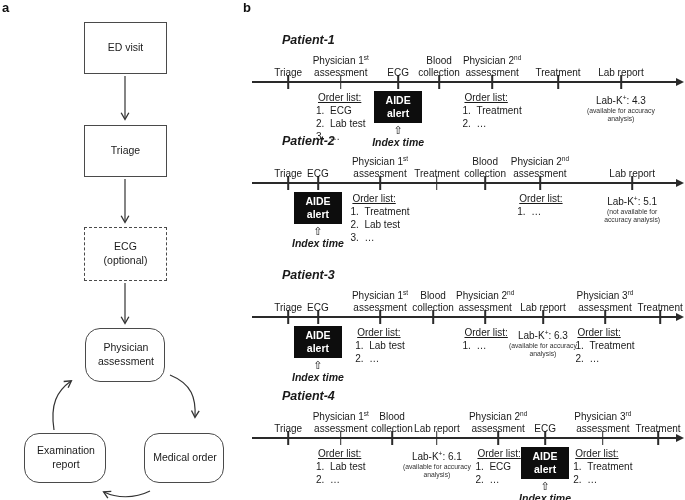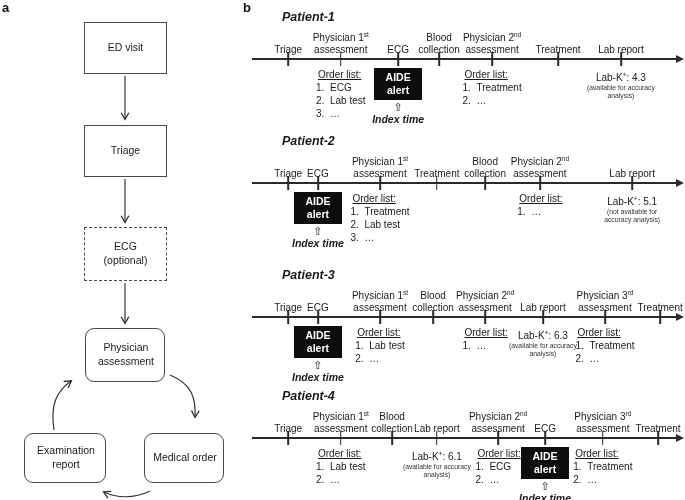--- a/index.html
+++ b/index.html
@@ -9,21 +9,21 @@
   }
   .panel-label { position:absolute; font-weight:bold; font-size:13px; color:#111; }
 
   
   .fc-box {
     position:absolute; box-sizing:border-box; background:#fff;
     border:1.3px solid #4a4a4a;
     display:flex; align-items:center; justify-content:center;
     text-align:center; font-size:10.5px; line-height:1.3; padding:2px 6px;
   }
-  .fc-rounded { border-radius:9px;padding-left:8px; }
+  .fc-rounded { border-radius:15px;padding-left:8px; }
   .fc-dashed  { border:1px dashed #4a4a4a; }
   #flow-arrows { position:absolute; left:0; top:0; width:250px; height:500px; }
 
   
   .p-row { position:absolute; left:252px; width:431px; height:114px; }
   .p-title { position:absolute; top:0; left:30px; font-weight:bold; font-style:italic; font-size:12.5px; }
   .axis { position:absolute; top:48px; left:0; width:424px; height:1.6px; background:#2a2a2a; }
   .axis-arrow {
     position:absolute; top:44.5px; left:424px; width:0; height:0;
     border-left:8px solid #2a2a2a; border-top:4.5px solid transparent; border-bottom:4.5px solid transparent;
@@ -86,21 +86,21 @@
   </div>
   <div class="fc-box fc-rounded" style="left:144px; top:433px; width:80px; height:50px;">
     <span>Medical order</span>
   </div>
   <div class="fc-box fc-rounded" style="left:24px; top:433px; width:82px; height:50px;">
     <span>Examination report</span>
   </div>
 
   <div class="panel-label" style="left:243px; top:0;">b</div>
   <div id="panel-b">
-      <div class="p-row" style="top: 10px;">
+      <div class="p-row" style="top: 33px;">
         <div class="p-title">Patient-1</div>
         <div class="axis"></div>
         <div class="axis-arrow"></div>
         <div class="tick" style="left: 8.4%;"></div>
         <div class="ev" style="left: 8.4%;">
           <div><span>Triage</span></div>
         </div>
         <div class="tick" style="left: 20.6%;"></div>
         <div class="ev" style="left: 20.6%;">
           <div><span>Physician 1</span><sup>st</sup></div>

